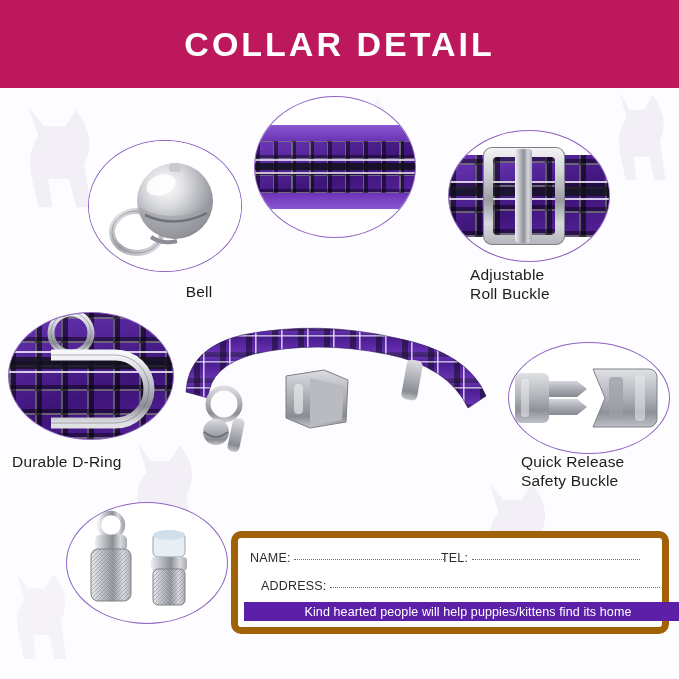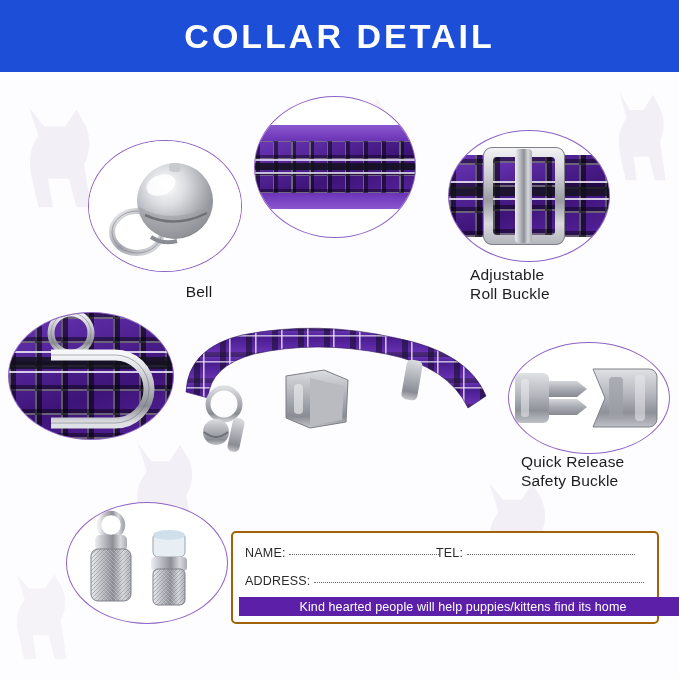--- a/index.html
+++ b/index.html
@@ -7,22 +7,22 @@
     width:679px;height:679px;
     font-family:"Liberation Sans", sans-serif;
     background:#ffffff;
     overflow:hidden;
     position:relative;
   }
   #stage{position:relative;width:679px;height:679px;overflow:hidden;background:#fdfcfe;}
 
   
   .header{
-    position:absolute;left:0;top:0;width:679px;height:72px;
-    background:#1d4ed8;
+    position:absolute;left:0;top:0;width:679px;height:88px;
+    background:#be185d;
     display:flex;align-items:center;justify-content:center;
   }
   .header-title{
     color:#ffffff;
     font-size:34px;
     font-weight:bold;
     letter-spacing:3px;
     font-family:"Liberation Sans", sans-serif;
   }
 
@@ -73,22 +73,22 @@
     background:linear-gradient(180deg,#f4f4f6 0%,#cfd0d4 28%,#9a9ba1 55%,#d9dade 78%,#b3b4ba 100%);
   }
   .metal-v{
     background:linear-gradient(90deg,#eceef0 0%,#c3c5cb 25%,#8e9097 52%,#d6d8dc 76%,#a9abb2 100%);
   }
 
   
   .idcard{
     position:absolute;
     background:#ffffff;
-    border:2px solid #a16207;
-    border-radius:5px;
+    border:7px solid #a16207;
+    border-radius:10px;
   }
   .idcard .row{
     position:absolute;
     font-size:12.5px;
     color:#2a2a2a;
     font-family:"Liberation Sans", sans-serif;
     letter-spacing:.2px;
     white-space:nowrap;
   }
   .dots{
@@ -212,20 +212,21 @@
 
       <circle cx="62" cy="20" r="20" fill="none" stroke="url(#drg)" stroke-width="7"></circle>
       <circle cx="62" cy="20" r="20" fill="none" stroke="#70727a" stroke-width=".8" opacity=".6"></circle>
 
       <path d="M42 42 L106 42 A34 34 0 0 1 106 110 L42 110" fill="none" stroke="url(#drg)" stroke-width="11"></path>
       <path d="M42 42 L106 42 A34 34 0 0 1 106 110 L42 110" fill="none" stroke="#6e7078" stroke-width="1" opacity=".55"></path>
 
       <rect x="6" y="34" width="42" height="84" rx="10" fill="#6f3bbd" opacity="0"></rect>
     </svg>
   </div>
+  <div class="label" style="left:12px;top:452px;width:200px;">Durable D-Ring</div>
 
   <div class="circle" style="left:508px;top:342px;width:160px;height:110px;">
     <svg viewBox="0 0 160 110" style="position:absolute;inset:0;width:100%;height:100%;">
       <defs>
         <linearGradient id="bk" x1="0" y1="0" x2="0" y2="1">
           <stop offset="0%" stop-color="#e0e1e5"></stop>
           <stop offset="45%" stop-color="#b4b6bd"></stop>
           <stop offset="75%" stop-color="#8f9199"></stop>
           <stop offset="100%" stop-color="#bfc1c7"></stop>
         </linearGradient>
@@ -326,21 +327,21 @@
 
   <div class="idcard" style="left:231px;top:531px;width:424px;height:89px;">
     <div class="row" style="left:12px;top:13px;">
       <span>NAME:</span>
       <span class="dots" style="width:150px;"></span>
     </div>
     <div class="row" style="left:203px;top:13px;">
       <span>TEL:</span>
       <span class="dots" style="width:168px;"></span>
     </div>
-    <div class="row" style="left:12px;top:41px;">
+    <div class="row" style="left:23px;top:41px;">
       <span>ADDRESS:</span>
       <span class="dots" style="width:330px;"></span>
     </div>
     <div class="idbanner" style="left:6px;top:64px;width:448px;height:19px;">
       <span>Kind hearted people will help puppies/kittens find its home</span>
     </div>
   </div>
 
 </div>
 

